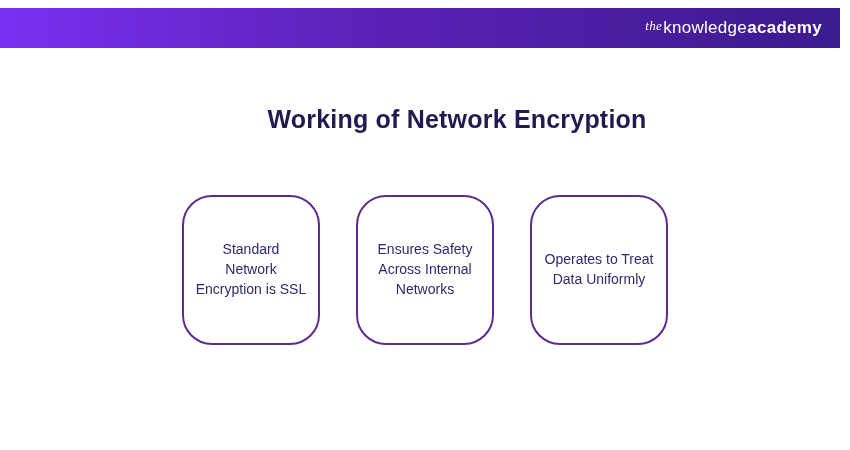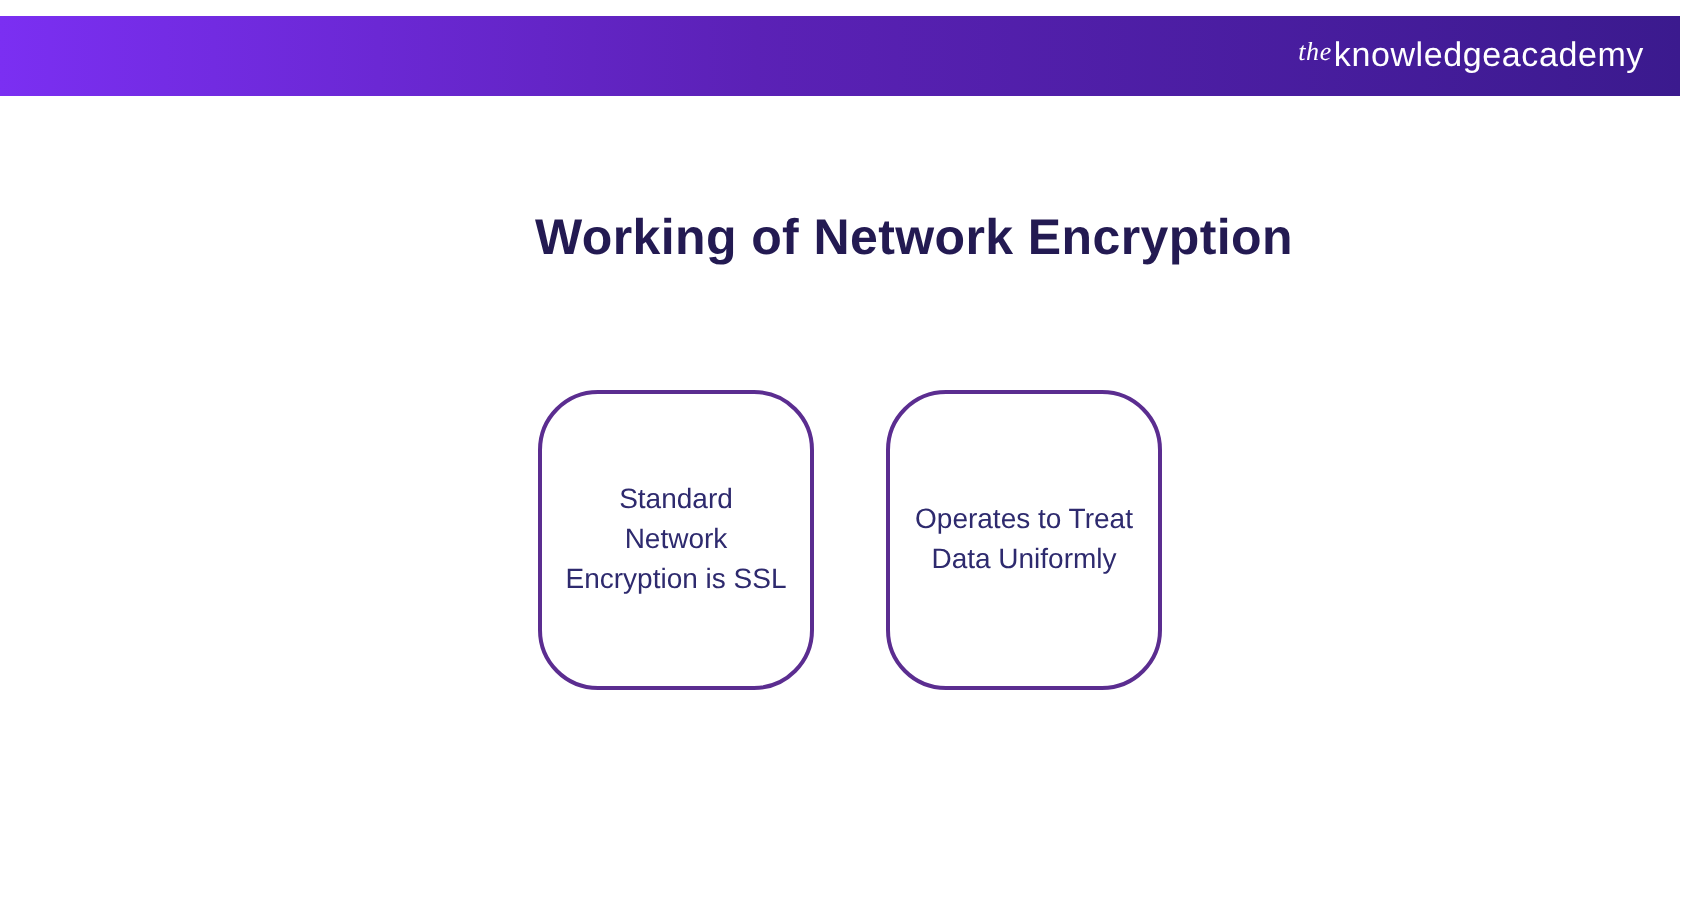--- a/index.html
+++ b/index.html
@@ -41,21 +41,21 @@
   .logo .the {
     font-family: "Liberation Serif", serif;
     font-style: italic;
     font-size: 13px;
     margin-right: 1px;
   }
   .logo .knowledge {
     font-weight: 400;
   }
   .logo .academy {
-    font-weight: 400;
+    font-weight: 700;
   }
 
   
   .page-title {
     position: absolute;
     top: 105px;
     left: 0;
     width: 850px;
     text-align: center;
     font-size: 25px;
@@ -108,15 +108,18 @@
   </div>
 </div>
 
 <div class="page-title">Working of Network Encryption</div>
 
 <div class="cards-row">
   <div class="card">
     <div class="card-label">Standard Network Encryption is SSL</div>
   </div>
   <div class="card">
+    <div class="card-label">Ensures Safety Across Internal Networks</div>
+  </div>
+  <div class="card">
     <div class="card-label">Operates to Treat Data Uniformly</div>
   </div>
 </div>
 
 </body></html>

